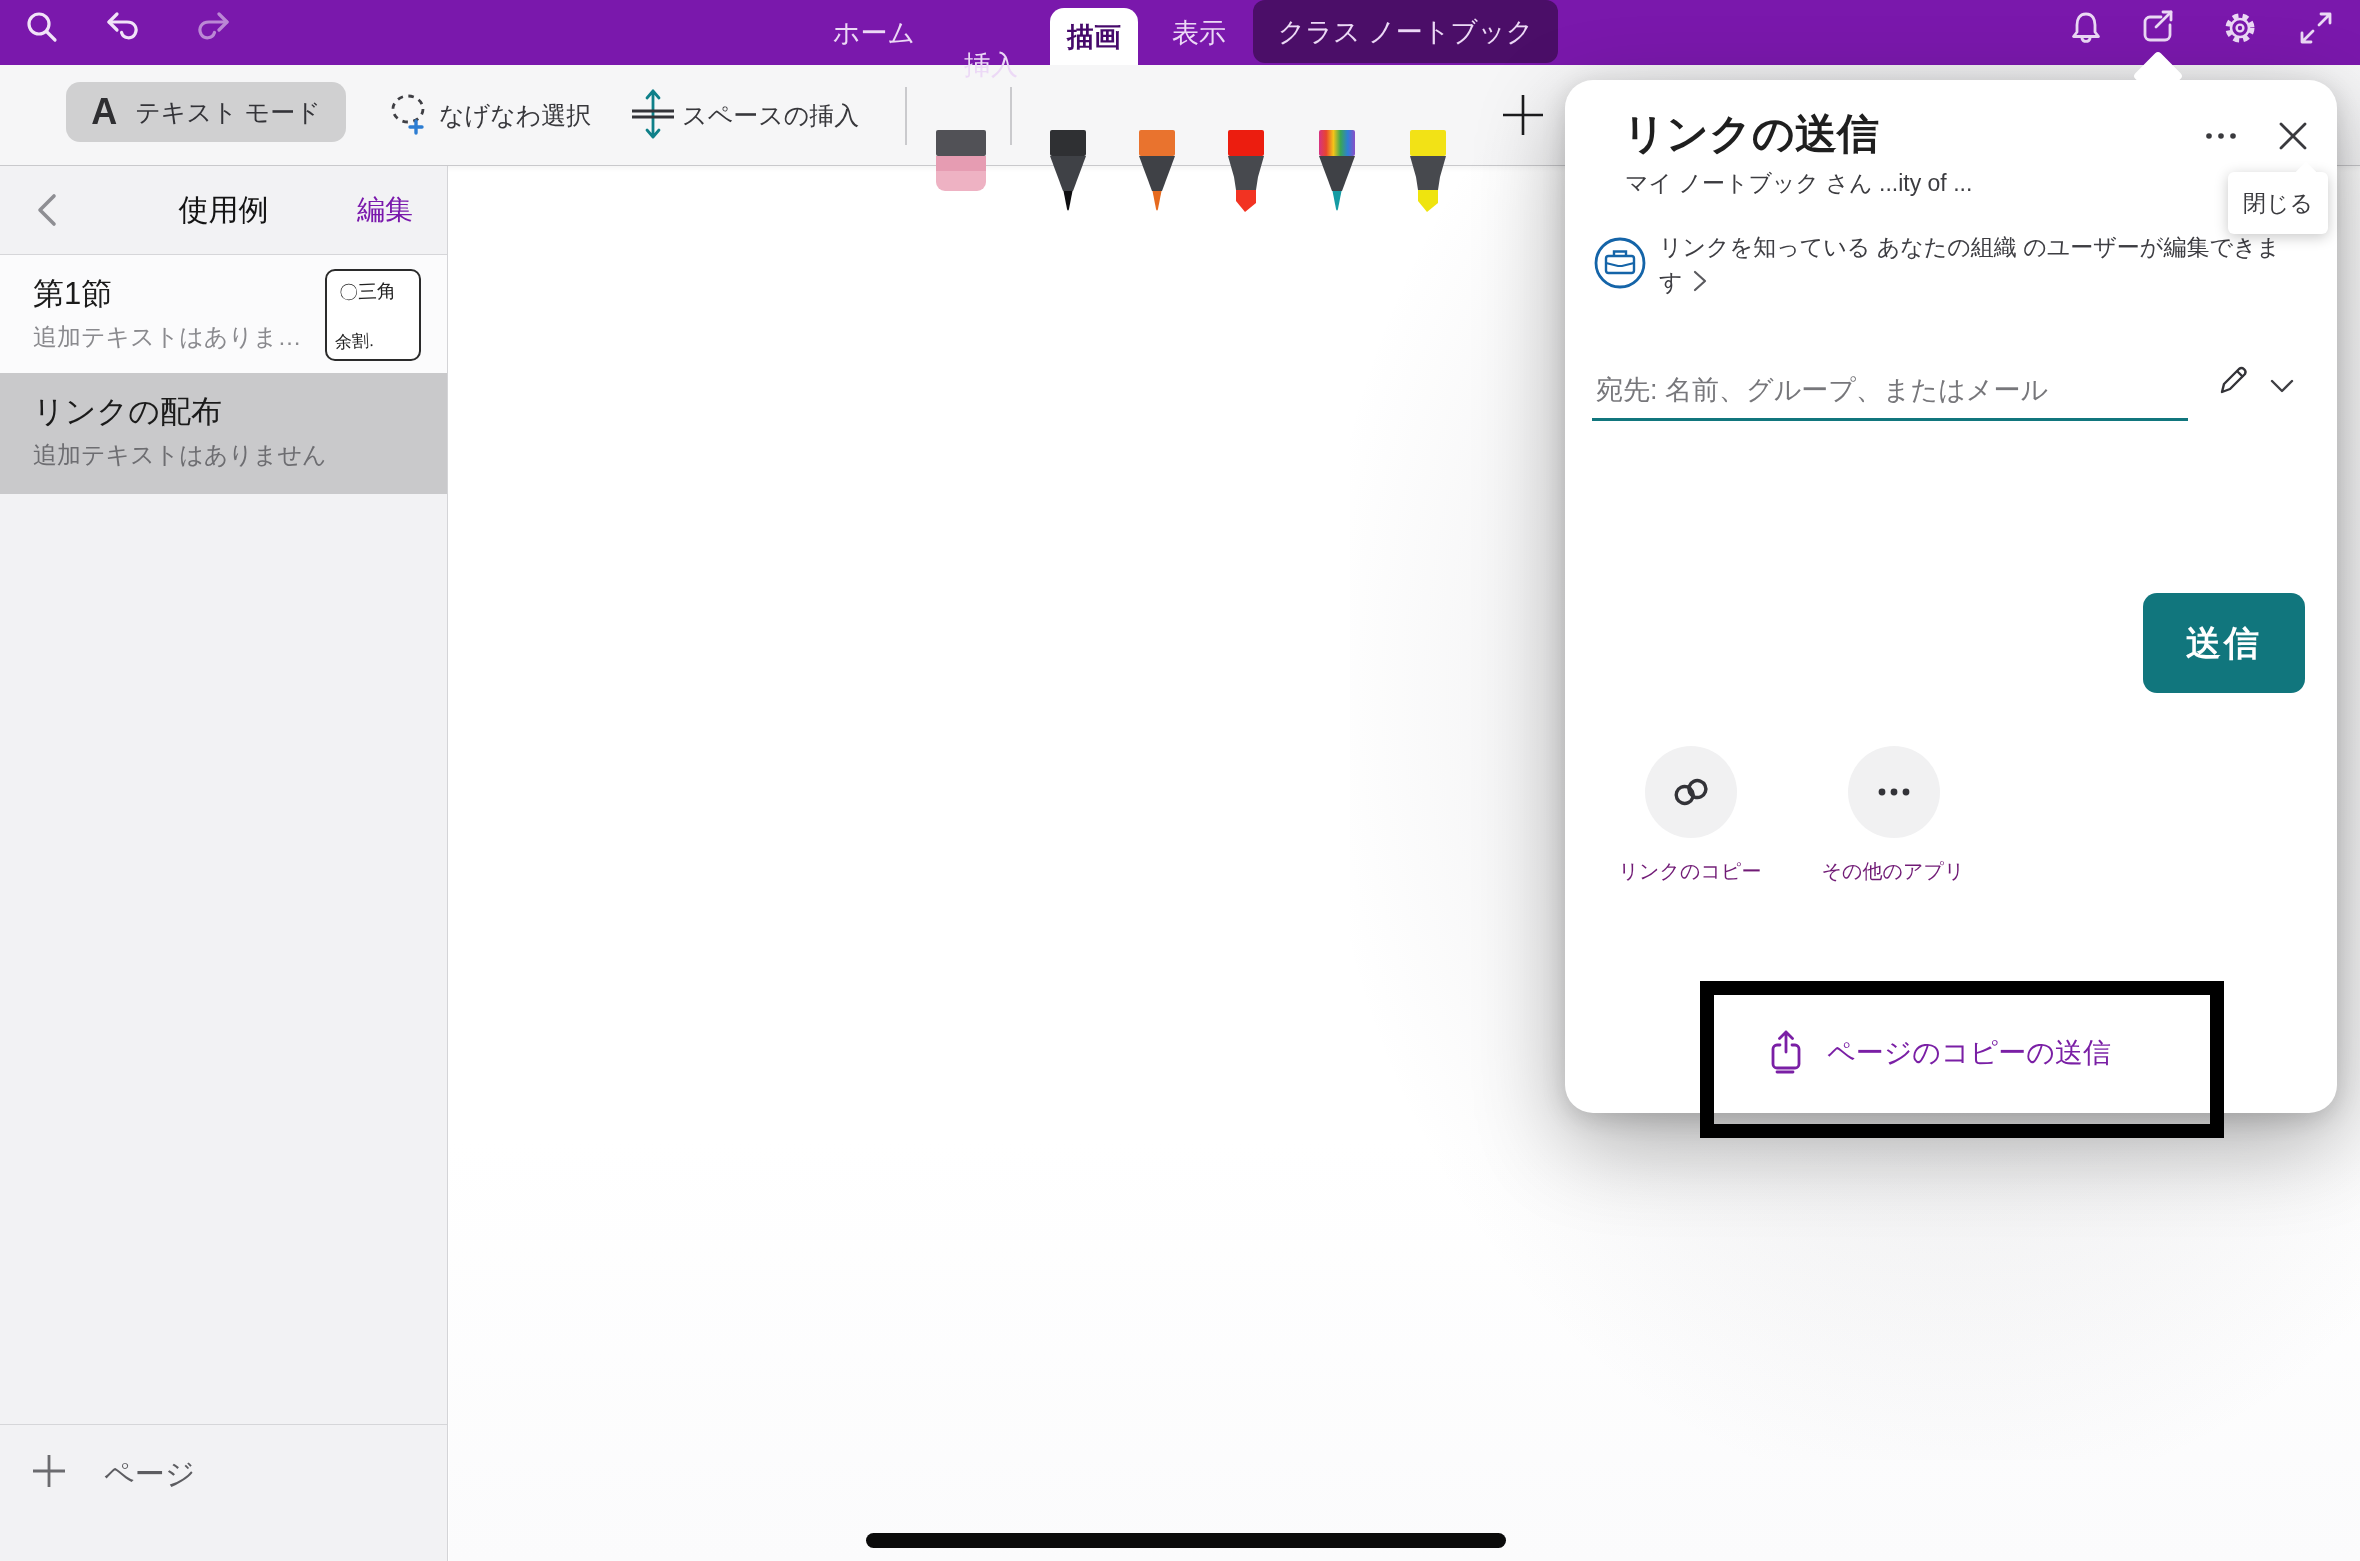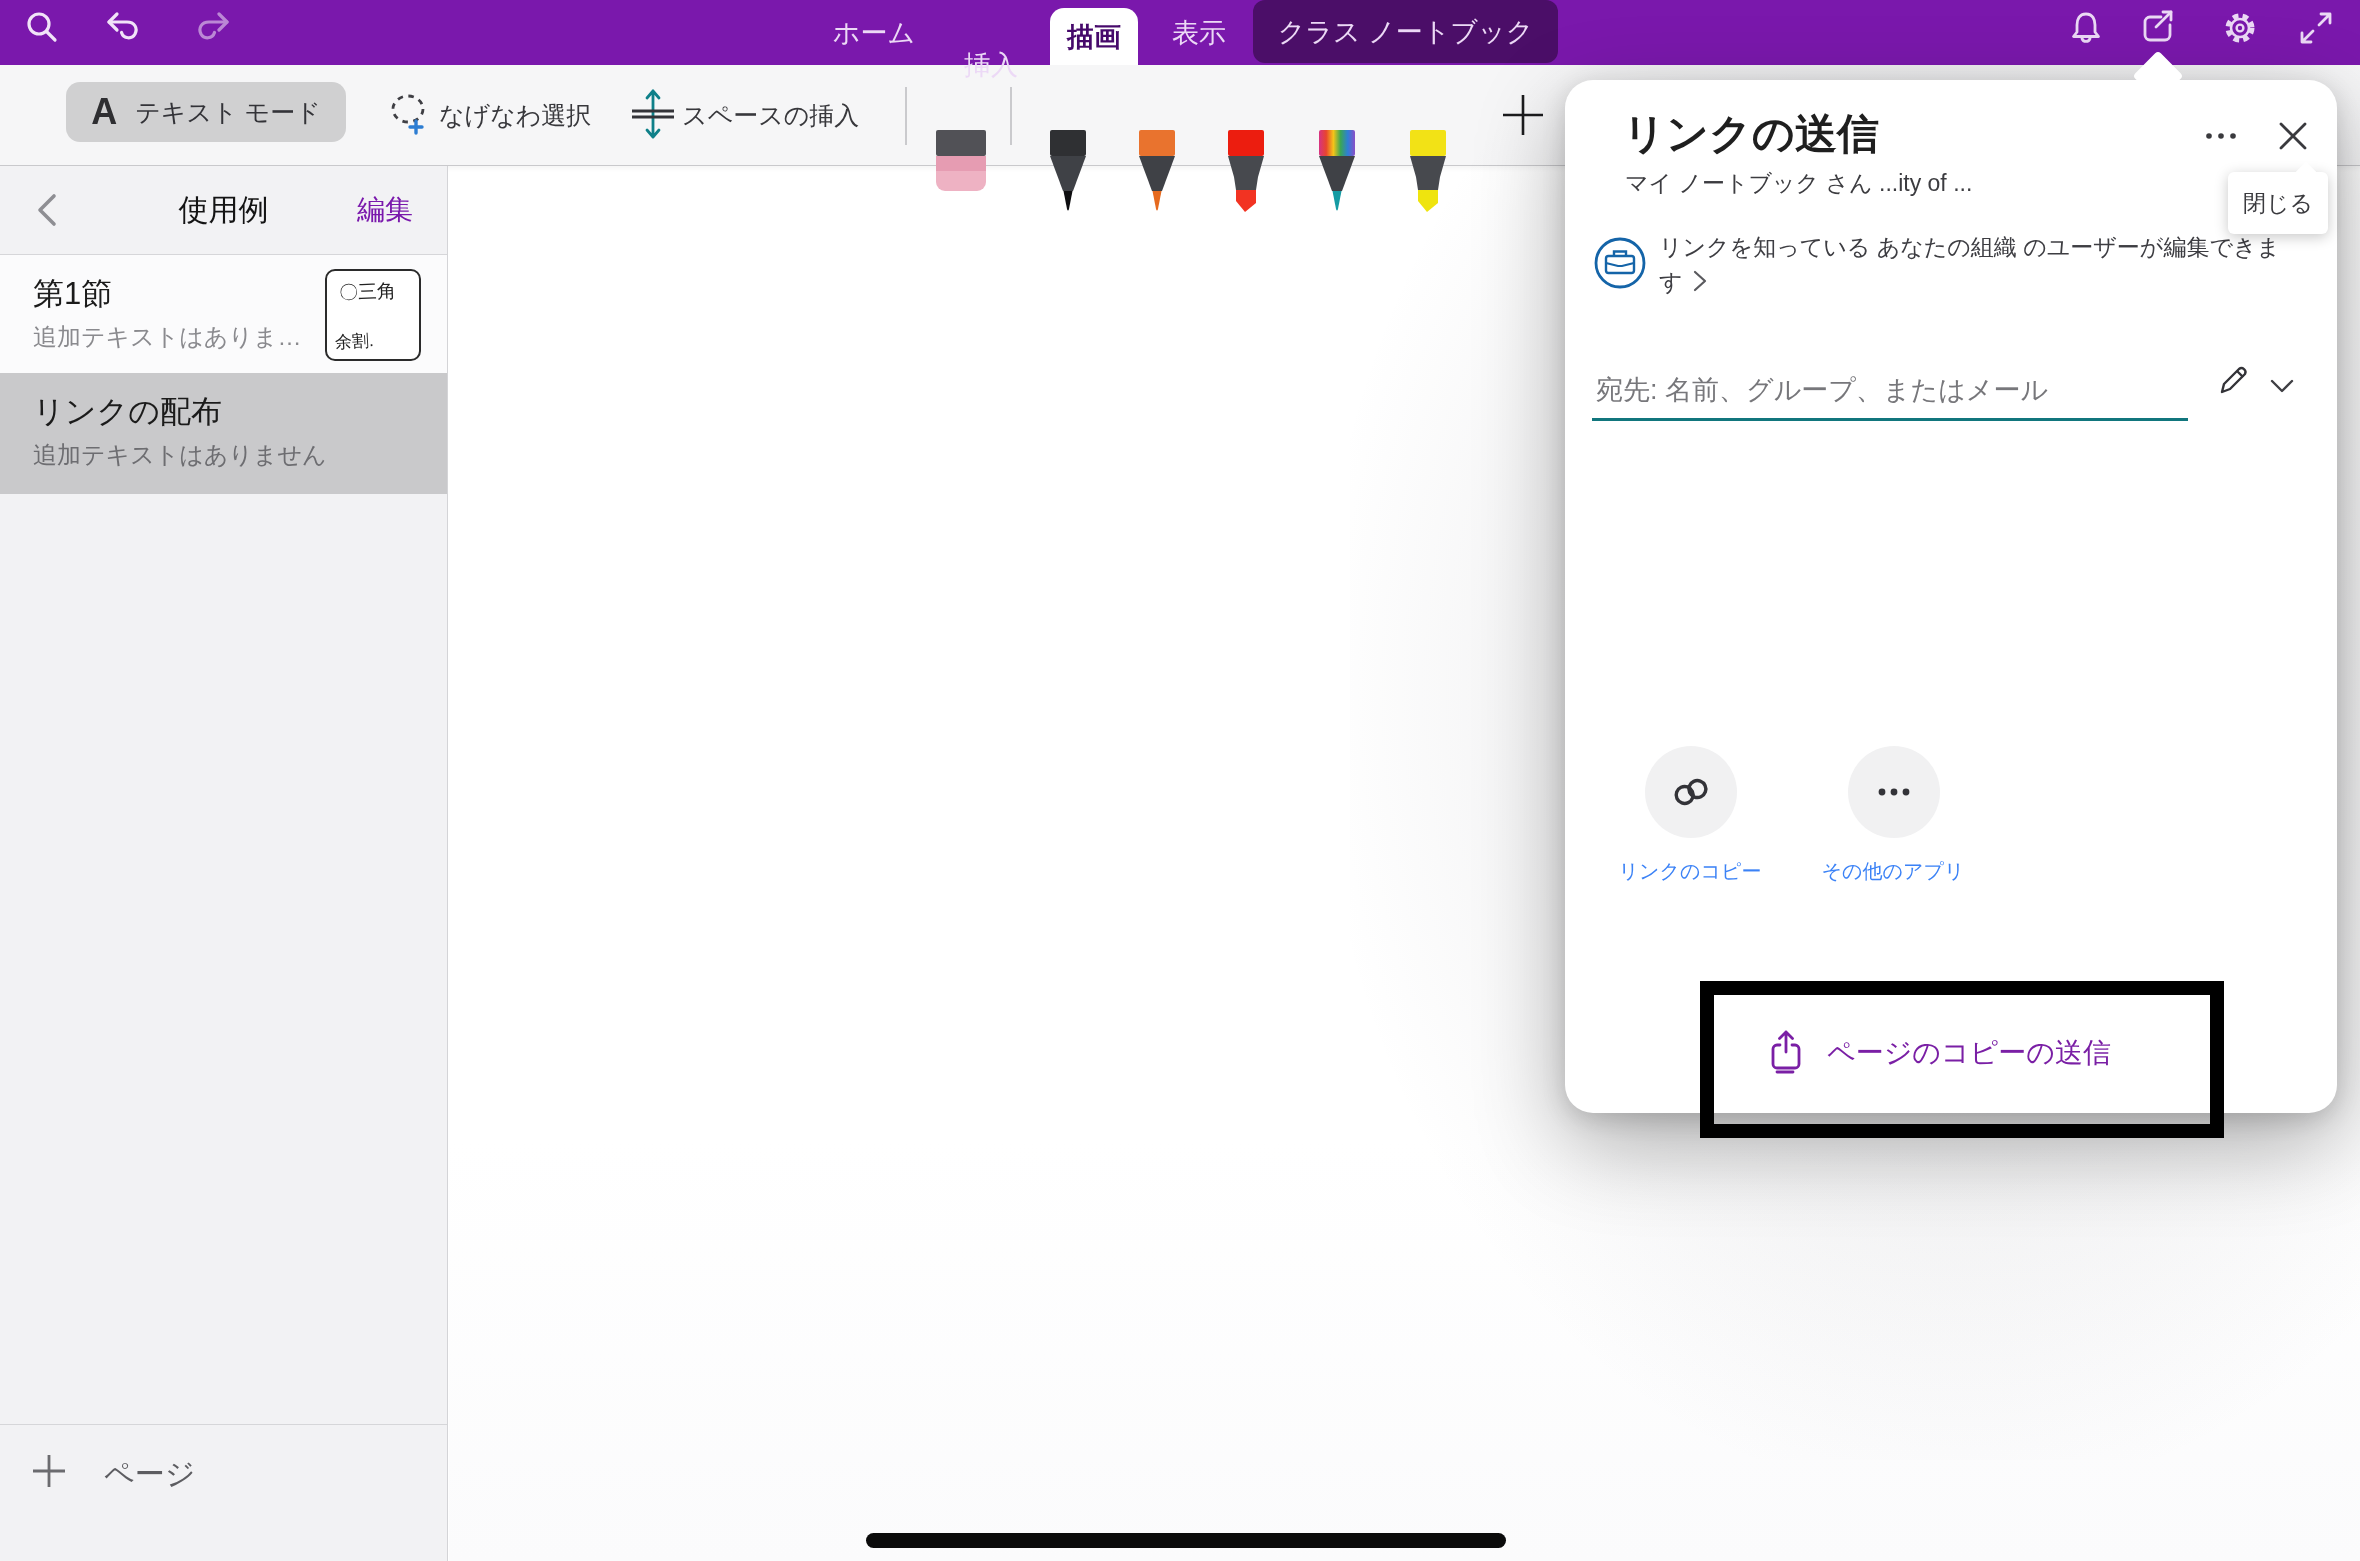--- a/index.html
+++ b/index.html
@@ -78,21 +78,21 @@
   .field-to .line { position:absolute; left:0; top:60px; width:596px; height:3px; background:var(--teal,#11767D); }
   .field-to .pencil { position:absolute; left:622px; top:4px; width:38px; height:38px; cursor:pointer; }
   .field-to .chev { position:absolute; left:676px; top:14px; width:28px; height:28px; cursor:pointer; }
   .field-msg { position:absolute; left:31px; top:372px; width:700px; height:50px; cursor:text; }
   .field-msg .ph { font-size:27px; color:#77777b; }
   .send-btn { position:absolute; left:578px; top:513px; width:162px; height:100px;
     background:var(--teal,#11767D); border-radius:14px; display:flex; align-items:center; justify-content:center;
     color:#fff; font-size:35px; font-weight:bold; letter-spacing:3px; cursor:pointer; }
   .circ { position:absolute; width:92px; height:92px; border-radius:50%; background:#F1F1F2;
     display:flex; align-items:center; justify-content:center; cursor:pointer; }
-  .circ-lbl { position:absolute; width:220px; text-align:center; font-size:20px; color:#3b82f6; }
+  .circ-lbl { position:absolute; width:220px; text-align:center; font-size:20px; color:#701a75; }
   .footer-act { position:absolute; left:200px; top:948px; display:flex; align-items:center; gap:16px; cursor:pointer;
     color:var(--link-purple,#7A1FA5); font-size:28px; }
 
   
   .tooltip { position:absolute; left:2228px; top:172px; width:100px; height:62px; background:#fff;
     border-radius:6px; box-shadow:0 3px 14px rgba(0,0,0,.22); z-index:22;
     display:flex; align-items:center; justify-content:center; font-size:23px; color:#3a3a3e; }
   .tooltip .tip { position:absolute; right:14px; top:-7px; width:16px; height:16px; background:#fff;
     transform:rotate(45deg); }
   .blackbox { position:absolute; left:1700px; top:981px; width:524px; height:157px;
@@ -324,20 +324,21 @@
       </span>
       <span class="chev">
         <svg viewBox="0 0 28 28" fill="none">
             <path d="M4 9 L14 19 L24 9" stroke="#3f3f44" stroke-width="2.4" stroke-linecap="round" stroke-linejoin="round"></path>
           </svg>
       </span>
       <span class="line"></span>
     </div>
 
 
+    <div class="send-btn">送信</div>
 
     <div class="circ" style="left:80px; top:666px;">
       <svg width="52" height="52" viewBox="0 0 52 52" fill="none">
           <g transform="rotate(-25 26 26)" stroke="#333338" stroke-width="3.4">
             <circle cx="19" cy="26" r="8.5"></circle>
             <circle cx="33" cy="26" r="8.5"></circle>
           </g>
         </svg>
     </div>
     <div class="circ-lbl" style="left:15px; top:778px;">リンクのコピー</div>

